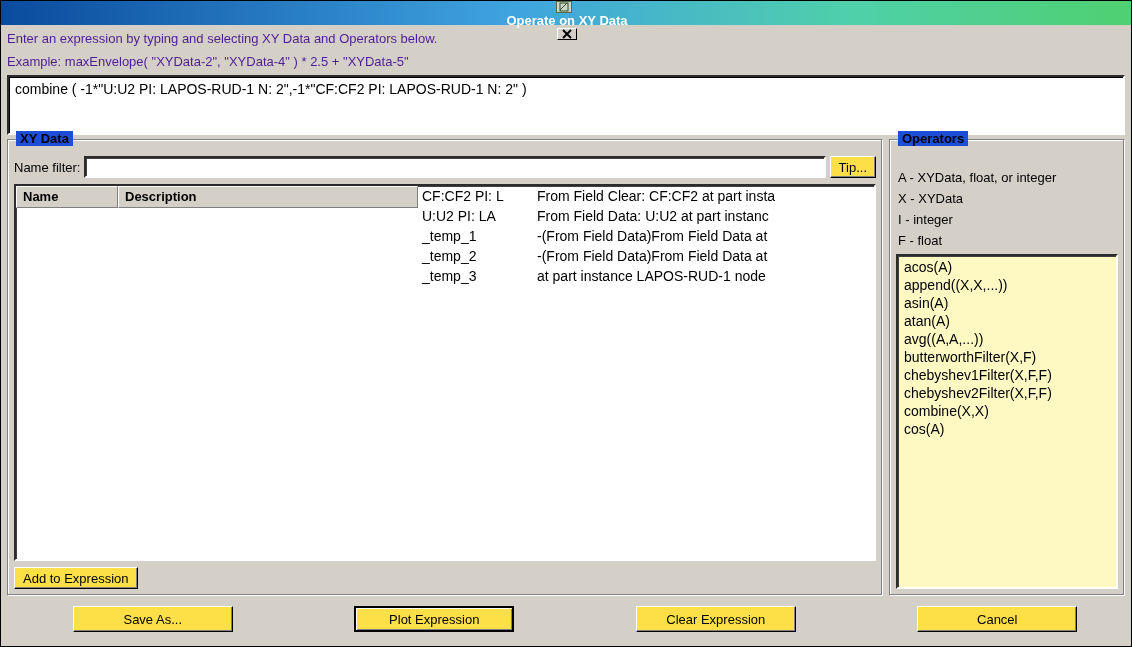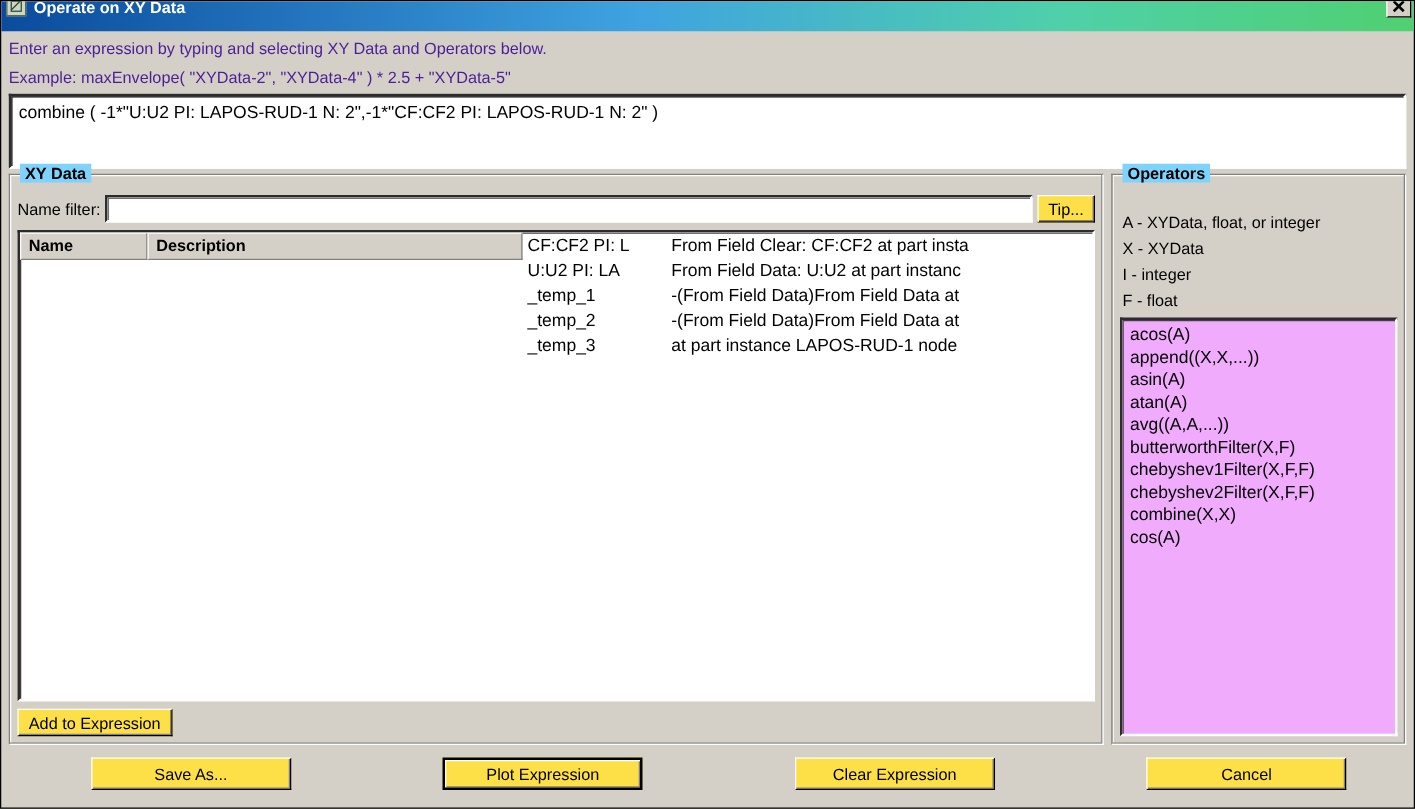--- a/index.html
+++ b/index.html
@@ -15,20 +15,21 @@
     flex-direction:column;
   }
   .titlebar {
     height: 24px;
     background: linear-gradient(to right, #0a4b9d 0%, #3fa3e0 45%, #4fd0aa 75%, #4fd070 100%);
     display:flex;
     align-items:center;
     padding: 0 2px 16px 4px;
     color:#fff;
     font-weight:bold;
+    flex-direction:column;
   }
   .titlebar .icon-slot {
     width:16px; height:16px;
     background:#cfd6c8;
     border:1px solid #556b4a;
     margin-right:6px;
     display:flex; align-items:center; justify-content:center;
   }
   .titlebar .icon-slot svg { display:block; }
   .titlebar .title-text { flex:1; }
@@ -78,21 +79,21 @@
     position:relative;
     padding:10px 6px 6px 6px;
     display:flex;
     flex-direction:column;
     min-height:0;
   }
   .groupbox .legend {
     position:absolute;
     top:-9px;
     left:8px;
-    background:#7dd3fc;
+    background:#1d4ed8;
     padding:0 4px;
     font-weight:bold;
   }
   .gb-xy { flex:1; min-width:0; }
   .gb-op { width:236px; }
   .filter-row {
     display:flex;
     align-items:center;
     gap:4px;
     margin:6px 0 6px 0;
@@ -150,21 +151,21 @@
   .th-desc { width:300px; }
   .tbody { flex:1; overflow:hidden; font-size:14px; }
   .trow { display:flex; height:20px; align-items:center; cursor:pointer;gap:13px;}
   .trow .td { overflow:hidden; white-space:nowrap; padding:0 4px 0 4px; }
   .td-name { width:102px; }
   .td-desc { width:330px; }
   .add-row { margin-top:6px; }
   .op-legend-list { padding:4px 0 6px 2px; display:flex; flex-direction:column; gap:6px;margin-top:16px; }
   .op-list {
     flex:1;
-    background:#f0abfc;
+    background:#fef9c3;
     border:2px inset #fff;
     border-top-color:#808080; border-left-color:#808080;
     box-shadow: inset 1px 1px 0 #404040;
     overflow-y:scroll;
     padding:2px 2px;
     min-height:0;
   }
   .op-item { padding:1px 4px; font-size:14px; cursor:pointer; }
   .footer {
     display:flex;

